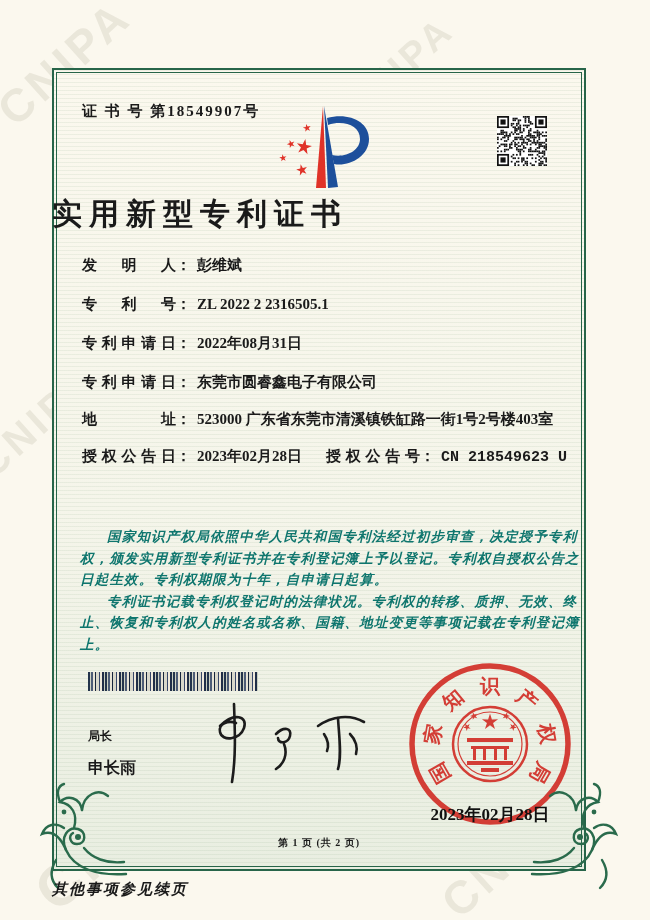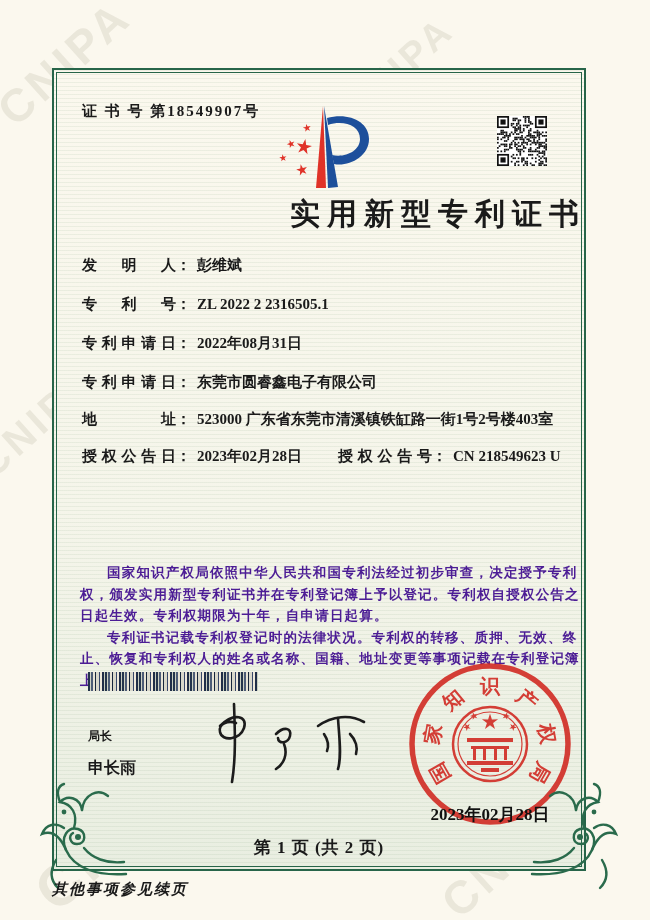--- a/index.html
+++ b/index.html
@@ -22,51 +22,51 @@
   .wm {
     position:absolute; font-family:"Liberation Sans", sans-serif; font-weight:bold;
     color:rgba(150,140,118,0.16); transform:rotate(-42deg); letter-spacing:4px;
     user-select:none; white-space:nowrap;
   }
   
   .cert-no { position:absolute; left:82px; top:102px; font-size:15px; letter-spacing:2px; font-weight:600; }
   .logo { position:absolute; left:276px; top:104px; }
   .qr { position:absolute; left:497px; top:116px; width:50px; height:50px; }
   .title {
-    position:absolute; left:52px; top:194px; width:534px; text-align:right;
+    position:absolute; left:52px; top:194px; width:534px; text-align:left;
     font-size:30px; font-weight:bold; letter-spacing:7px;
   }
   
   .fields { position:absolute; left:82px; top:256px; width:506px; }
   .frow { height:20px; margin-bottom:19px; font-size:15px; font-weight:600; white-space:nowrap; }
   .frow.tight { margin-bottom:17px; }
   .flabel { display:inline-block; width:94px; text-align:justify; text-align-last:justify; vertical-align:top; }
   .fcolon { display:inline-block; margin-right:6px; }
-  .fpair2 { margin-left:36px; }
+  .fpair2 { margin-left:24px;font-family:Liberation Mono, monospace; }
   
   .paras { position:absolute; left:80px; top:526px; width:508px; font-size:13.5px;
-    line-height:21.5px; letter-spacing:1.2px; font-weight:600; color:#4c1d95;margin-top:36px; }
+    font-style:italic; line-height:21.5px; letter-spacing:1.2px; font-weight:600; color:#0f766e; }
   .paras p { text-indent:2em; }
   
   .barcode {
     position:absolute; left:88px; top:672px; width:170px; height:19px;
     background:repeating-linear-gradient(90deg,
       #24344c 0 2px, #cfd3c4 2px 3px, #4d5c76 3px 5px, #e8e4d6 5px 7px,
       #17263c 7px 8px, #d8d7ca 8px 11px, #38486a 11px 12px, #efe9db 12px 14px,
       #202e48 14px 16px, #c9cfc0 16px 17px);
   }
   
   .signer-title { position:absolute; left:88px; top:728px; font-size:12px; font-weight:600; }
   .signer-name  { position:absolute; left:88px; top:758px; font-size:16px; font-weight:600; }
   .signature { position:absolute; left:190px; top:696px; }
   
   .seal { position:absolute; left:403px; top:660px; }
   
   .page-no { position:absolute; left:52px; top:836px; width:534px; text-align:center;
-    font-size:17px; font-weight:bold; letter-spacing:1px; }
+    font-size:10px; font-weight:bold; letter-spacing:1px; }
   .note { position:absolute; left:52px; top:880px; width:534px; 
     font-size:15px; font-style:italic; font-weight:600; letter-spacing:2px; }
   
   .flourish { position:absolute; }
   .flourish-bl { left:26px; top:782px; }
   .flourish-br { left:528px; top:782px; transform:scaleX(-1); }
 </style>
 </head>
 <body>
 

